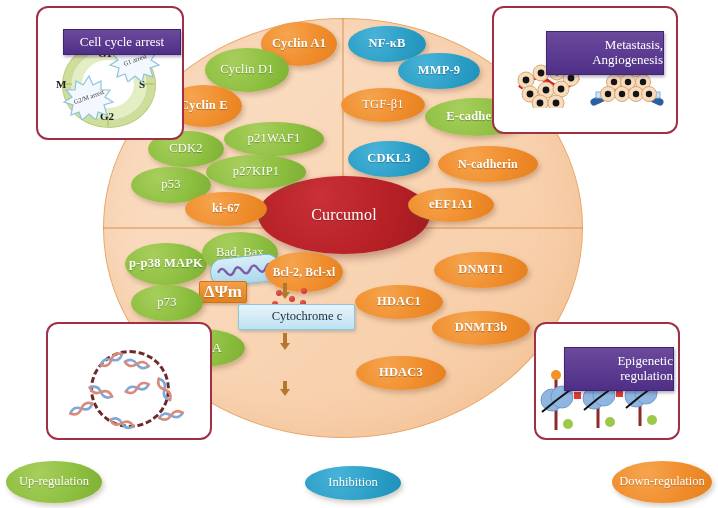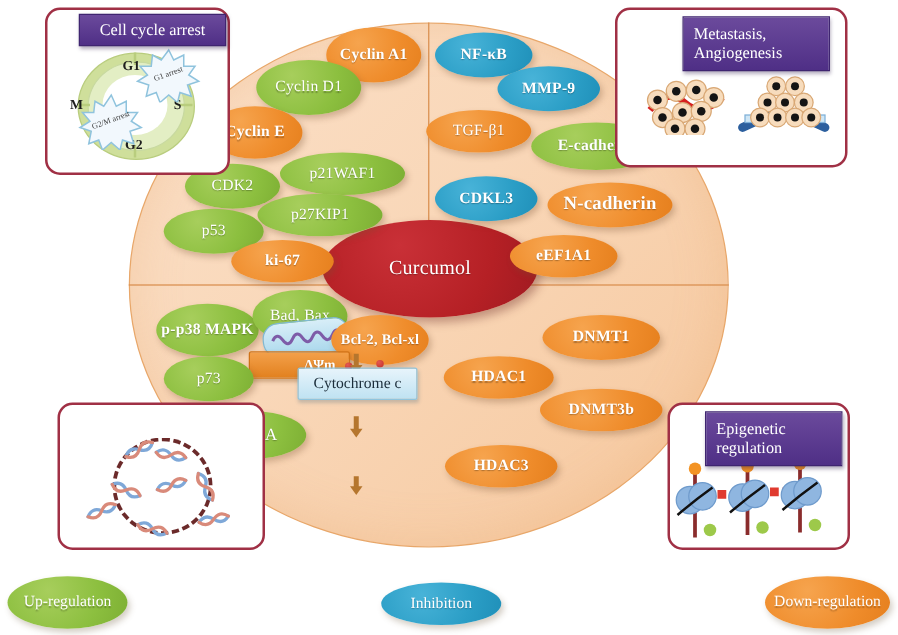--- a/index.html
+++ b/index.html
@@ -60,23 +60,23 @@
       border:1px solid #7fb9d4;transform:rotate(-6deg);
       box-shadow:1px 2px 3px rgba(70,110,130,.3);}
   .cristae{position:absolute;left:5px;top:4px;width:58px;height:18px;}
   .dot{position:absolute;width:6px;height:6px;border-radius:50%;
       background:radial-gradient(circle at 35% 30%,#e25a52,#c32d26);}
 
   
   .panel{position:absolute;background:#ffffff;border:2px solid #a03045;
       border-radius:12px;box-sizing:border-box;}
   .tag{position:absolute;display:flex;align-items:center;justify-content:center;
-      text-align:left;color:#ffffff;line-height:1.12;
+      text-align:right;color:#ffffff;line-height:1.12;
       background:linear-gradient(180deg,#6b4a9c,#4f2f86);
-      border:1px solid #3f2570;box-shadow:1px 2px 3px rgba(40,20,70,.35);}
+      border:1px solid #3f2570;box-shadow:1px 2px 3px rgba(40,20,70,.35);margin-top:18px;}
 
   
   .wheel{position:absolute;border-radius:50%;}
   .ring-outer{background:#cfdf9b;border:1px solid #b9cd7e;}
   .ring-inner{background:#ffffff;}
   .ring-fill{background:#e3eec4;border:1px solid #c8d9a0;}
   .spoke{position:absolute;background:#b9cd7e;}
   .phase{position:absolute;color:#1d1d1d;font-weight:bold;}
   .burst{position:absolute;color:#3a3a3a;display:flex;align-items:center;
       justify-content:center;text-align:center;line-height:1.0;}
@@ -108,51 +108,51 @@
   <div class="node green" style="left:148px;top:131px;width:76px;height:36px;font-size:12.5px;">CDK2</div>
   <div class="node green" style="left:206px;top:155px;width:100px;height:34px;font-size:12.5px;">p27KIP1</div>
   <div class="node green" style="left:131px;top:167px;width:80px;height:36px;font-size:12.5px;">p53</div>
   <div class="node orange bold" style="left:185px;top:192px;width:82px;height:34px;font-size:12.5px;">ki-67</div>
 
   <div class="node blue bold" style="left:348px;top:26px;width:78px;height:36px;font-size:12.5px;">NF-κB</div>
   <div class="node blue bold" style="left:398px;top:53px;width:82px;height:36px;font-size:12.5px;">MMP-9</div>
   <div class="node orange" style="left:341px;top:88px;width:84px;height:34px;font-size:12.5px;">TGF-β1</div>
   <div class="node green bold" style="left:425px;top:98px;width:104px;height:38px;font-size:12.5px;">E-cadherin</div>
   <div class="node blue bold" style="left:348px;top:141px;width:82px;height:36px;font-size:12.5px;">CDKL3</div>
-  <div class="node orange bold" style="left:438px;top:146px;width:100px;height:36px;font-size:15px;">N-cadherin</div>
+  <div class="node orange bold" style="left:438px;top:146px;width:100px;height:36px;font-size:12px;">N-cadherin</div>
   <div class="node orange bold" style="left:408px;top:188px;width:86px;height:34px;font-size:12.5px;">eEF1A1</div>
 
   <div class="node green bold" style="left:125px;top:243px;width:82px;height:42px;font-size:12.5px;">p-p38 MAPK</div>
   <div class="node green" style="left:202px;top:232px;width:76px;height:42px;font-size:12.5px;">Bad, Bax</div>
 
   <div class="mito">
     <svg class="cristae" viewBox="0 0 58 18">
       <path d="M2 9 Q6 2 10 9 T18 9 T26 9 T34 9 T42 9 T50 9 T56 9" fill="none" stroke="#7e5ca8" stroke-width="2.4"></path>
     </svg>
   </div>
 
   <div class="node orange bold" style="left:265px;top:252px;width:78px;height:40px;font-size:11.5px;">Bcl-2, Bcl-xl</div>
 
-  <div class="dpsi" style="left:199px;top:281px;width:46px;height:20px;font-size:11px;padding-left:33px;">ΔΨm</div>
+  <div class="dpsi" style="left:199px;top:281px;width:46px;height:20px;font-size:17px;">ΔΨm</div>
 
   <div>
     <div class="dot" style="left:276px;top:290px;"></div>
     <div class="dot" style="left:289px;top:296px;"></div>
     <div class="dot" style="left:301px;top:288px;"></div>
     <div class="dot" style="left:272px;top:301px;"></div>
     <div class="dot" style="left:287px;top:305px;"></div>
     <div class="dot" style="left:300px;top:300px;"></div>
   </div>
 
   <div class="arrow" style="left:283px;top:283px;width:4px;height:11px;"></div>
   <div class="arrowhead" style="left:280px;top:292px;"></div>
 
   <div class="node green" style="left:131px;top:285px;width:72px;height:36px;font-size:12.5px;">p73</div>
 
-  <div class="flowbox" style="left:238px;top:294px;width:94px;height:24px;font-size:12.5px;">Cytochrome c</div>
+  <div class="flowbox" style="left:238px;top:304px;width:94px;height:24px;font-size:12.5px;padding-left:21px;">Cytochrome c</div>
 
   <div class="arrow" style="left:283px;top:333px;width:4px;height:12px;"></div>
   <div class="arrowhead" style="left:280px;top:343px;"></div>
 
   <div class="node green" style="left:159px;top:329px;width:86px;height:38px;font-size:13.5px;">PUMA</div>
 
 
   <div class="arrow" style="left:283px;top:381px;width:4px;height:10px;"></div>
   <div class="arrowhead" style="left:280px;top:389px;"></div>
 

